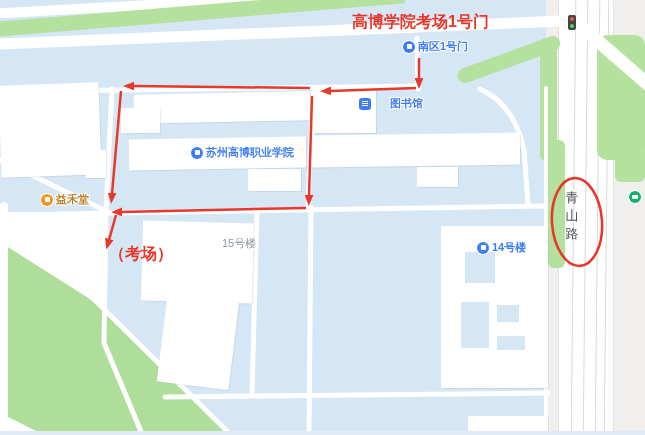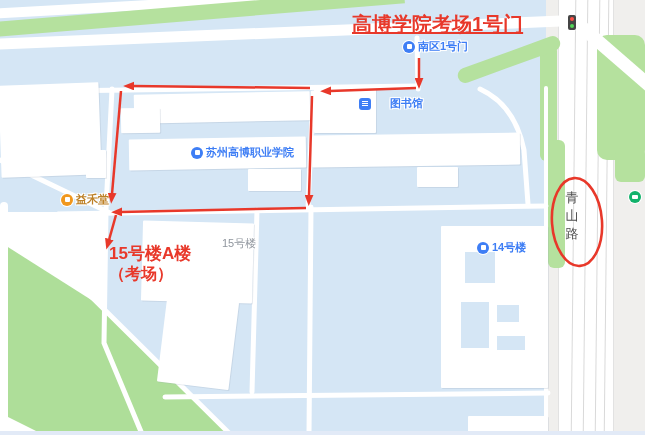--- a/index.html
+++ b/index.html
@@ -28,21 +28,21 @@
   .poi-ic.orange{background:#f0971e;}
   .poi-ic .dot{width:5px;height:5px;background:#fff;border-radius:1px;}
   .poi-ic .lines{width:6px;height:5px;background:repeating-linear-gradient(to bottom,#fff 0 1px,transparent 1px 2px);}
   .poi.plain{color:#8f959d;font-weight:normal;}
   
   .vroad{position:absolute;left:564px;top:189px;width:16px;text-align:center;
          font-size:13px;line-height:18px;color:#4c4c4c;
          text-shadow:0 0 2px #fff,0 0 2px #fff;}
   
   .ann{position:absolute;color:#e8382a;font-weight:600;line-height:1.2;white-space:nowrap;}
-  .ann-title{left:352px;top:12px;font-size:20px;text-decoration:underline;}
+  .ann-title{left:352px;top:12px;font-size:16px;}
   .ann-dest{left:109px;top:244px;font-size:17px;}
   .ann-dest .l2{font-size:16px;}
   svg.layer{position:absolute;left:0;top:0;pointer-events:none;}
   
   .tlight{left:568px;top:15px;width:8px;height:15px;background:#454545;border-radius:2px;}
   .tlight .r{position:absolute;left:2px;top:2px;width:4px;height:4px;border-radius:50%;background:#ff5148;}
   .tlight .g{position:absolute;left:2px;top:9px;width:4px;height:4px;border-radius:50%;background:#53d558;}
   
   .busic{left:629px;top:191px;width:12px;height:12px;border-radius:50%;background:#12b26b;
          display:flex;align-items:center;justify-content:center;box-shadow:0 0 0 1px #fff;}
@@ -136,21 +136,21 @@
         <span class="lines"></span>
       </span>
     <span>图书馆</span>
   </div>
   <div class="poi" style="left:191px;top:145px;">
     <span class="poi-ic">
         <span class="dot"></span>
       </span>
     <span>苏州高博职业学院</span>
   </div>
-  <div class="poi" style="left:61px;top:192px;color:#bd8026;">
+  <div class="poi" style="left:41px;top:192px;color:#bd8026;">
     <span class="poi-ic orange">
         <span class="dot"></span>
       </span>
     <span>益禾堂</span>
   </div>
   <div class="poi plain" style="left:222px;top:236px;align-items:center;">
     <span>15号楼</span>
   </div>
   <div class="poi" style="left:477px;top:240px;">
     <span class="poi-ic">
@@ -178,18 +178,17 @@
       <line x1="121" y1="91" x2="112" y2="194" marker-end="url(#ah)"></line>
       <line x1="312" y1="96" x2="309" y2="196" marker-end="url(#ah)"></line>
       <line x1="306" y1="208" x2="121" y2="212" marker-end="url(#ah)"></line>
       <line x1="116" y1="215" x2="109" y2="240" marker-end="url(#ah)"></line>
       <ellipse cx="577" cy="222" rx="25" ry="44" transform="rotate(-4 577 222)" stroke-width="2.6"></ellipse>
     </g>
   </svg>
 
   <div class="ann ann-title">高博学院考场1号门</div>
   <div class="ann ann-dest">
-    <div>15号楼A楼</div>
     <div class="l2">（考场）</div>
   </div>
 
   <div class="abs bottom-strip"></div>
 </div>
 
 </body></html>

